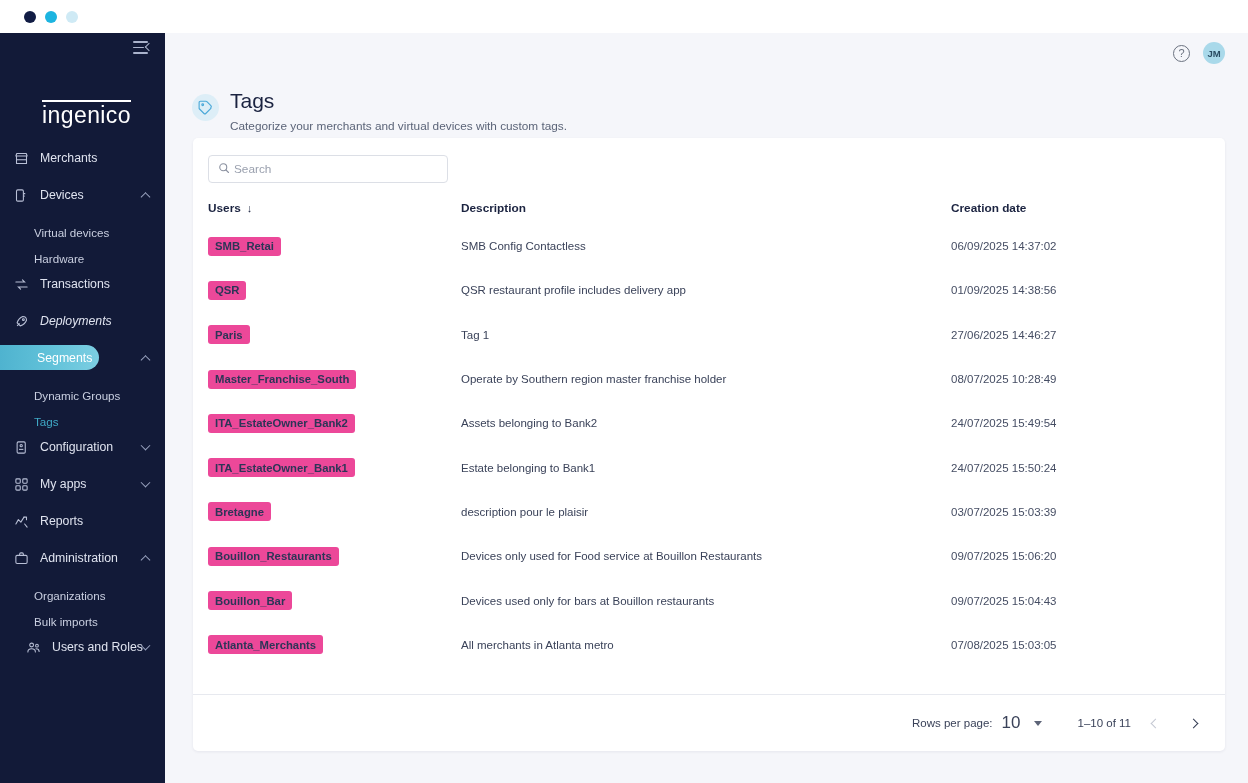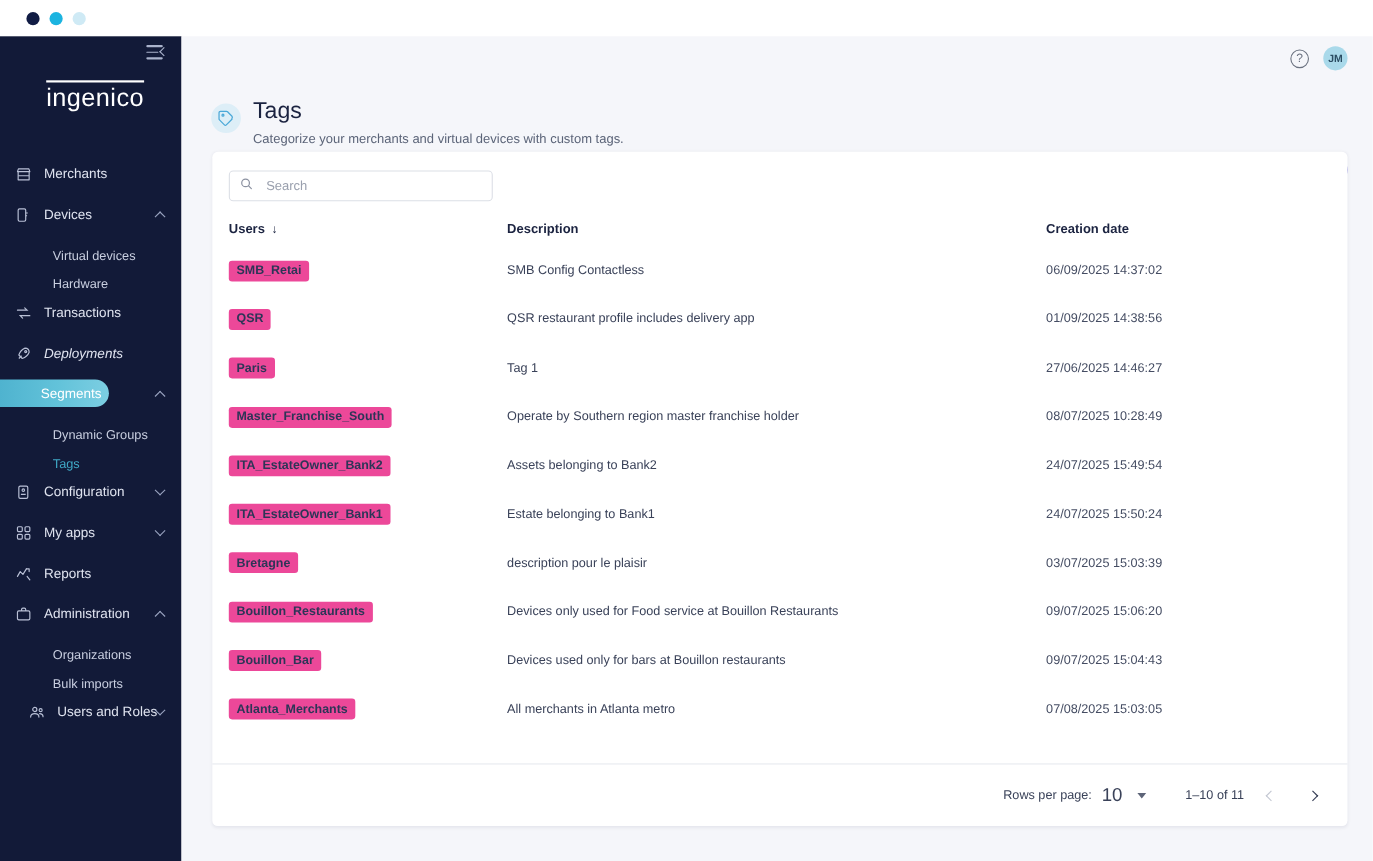--- a/index.html
+++ b/index.html
@@ -35,21 +35,21 @@
   .collapse-icon i:nth-child(1){ top:0; width:15px;}
   .collapse-icon i:nth-child(2){ top:5.5px; width:11px;}
   .collapse-icon i:nth-child(3){ top:11px; width:15px;}
   .collapse-icon .chev {
     position:absolute; right:-1px; top:3px; width:6px; height:6px;
     border-left:1.6px solid #aab3cc; border-bottom:1.6px solid #aab3cc;
     transform:rotate(45deg);
   }
 
   .brand {
-    height:54px; display:flex; align-items:flex-start; justify-content:center;
+    height:54px; display:flex; align-items:flex-end; justify-content:center;
     margin-top:10px; margin-bottom:18px;padding-left:8px;
   }
   .brand-word {
     font-size:23px; letter-spacing:0.4px; color:#ffffff; font-weight:400;
     border-top:2px solid #ffffff; padding-top:1px; line-height:1.05;
   }
 
   .nav { font-size:12.3px; }
   .nav-item {
     position:relative; height:26px; display:flex; align-items:center;
@@ -70,21 +70,21 @@
   .nav-caret.up   { transform:translateY(-20%) rotate(135deg); }
   .nav-caret.down { transform:translateY(-70%) rotate(-45deg); }
 
   .nav-item.active {
     background:linear-gradient(90deg,#4fb3cf 0%,#63c3da 55%,#7ccee2 100%);
     border-radius:0 14px 14px 0; width:99px; height:25px;
   }
   .nav-item.active .nav-label { color:#ffffff; padding-left:24px; font-weight:400; }
 
   .nav-sub {
-    height:26px; display:flex; align-items:center; padding-left:48px;
+    height:26px; display:flex; align-items:center; padding-left:34px;
     font-size:11.6px; color:#c9cfe0; cursor:pointer;
   }
   .nav-sub.cur { color:#3fa9c6; }
 
   
   .main {
     position:absolute; left:165px; top:33px; width:1083px; height:750px;
     background:#f5f6fa;
   }
   .topbar {
@@ -120,21 +120,21 @@
   .create-btn .plus { font-size:13px; line-height:1; }
 
   
   .card {
     position:absolute; left:28px; top:105px; width:1032px; height:613px;
     background:#ffffff; border-radius:5px; box-shadow:0 1px 3px rgba(25,35,70,.07);
   }
   .card-top { padding:17px 0 0 15px; }
   .search-box {
     width:240px; height:28px; border:1px solid #dcdfe6; border-radius:4px;
-    display:flex; align-items:center; padding:2px 9px; gap:12px; background:#fff;
+    display:flex; align-items:center; padding:2px 9px; gap:4px; background:#fff;
   }
   .search-box input {
     border:none; outline:none; font-size:11.8px; color:#2b3350;
     font-family:inherit; width:100%; background:transparent;
   }
   .search-box input::placeholder { color:#9aa0ae; }
 
   table { width:100%; border-collapse:collapse; table-layout:fixed; }
   thead th {
     text-align:left; font-size:11.8px; color:#1b2340; font-weight:700;

